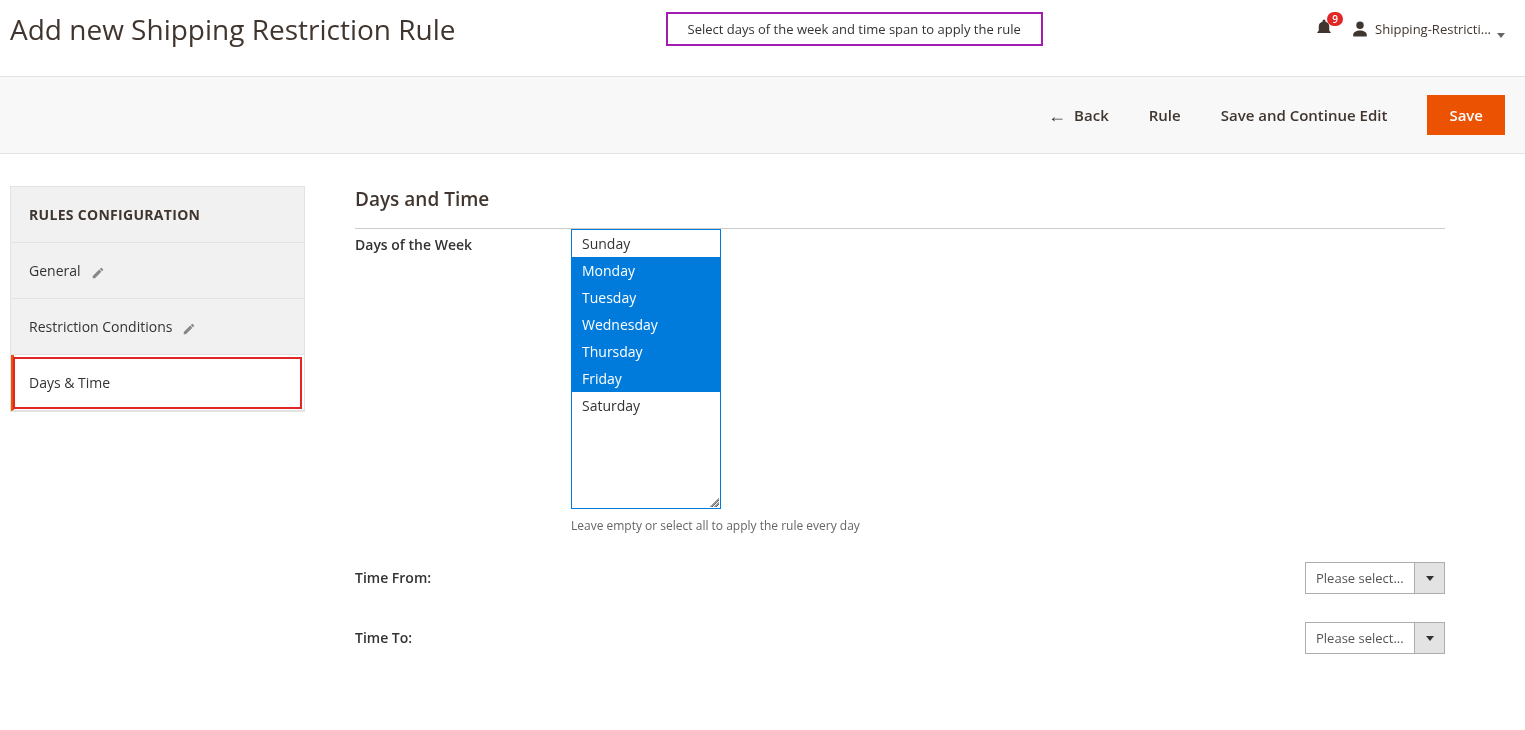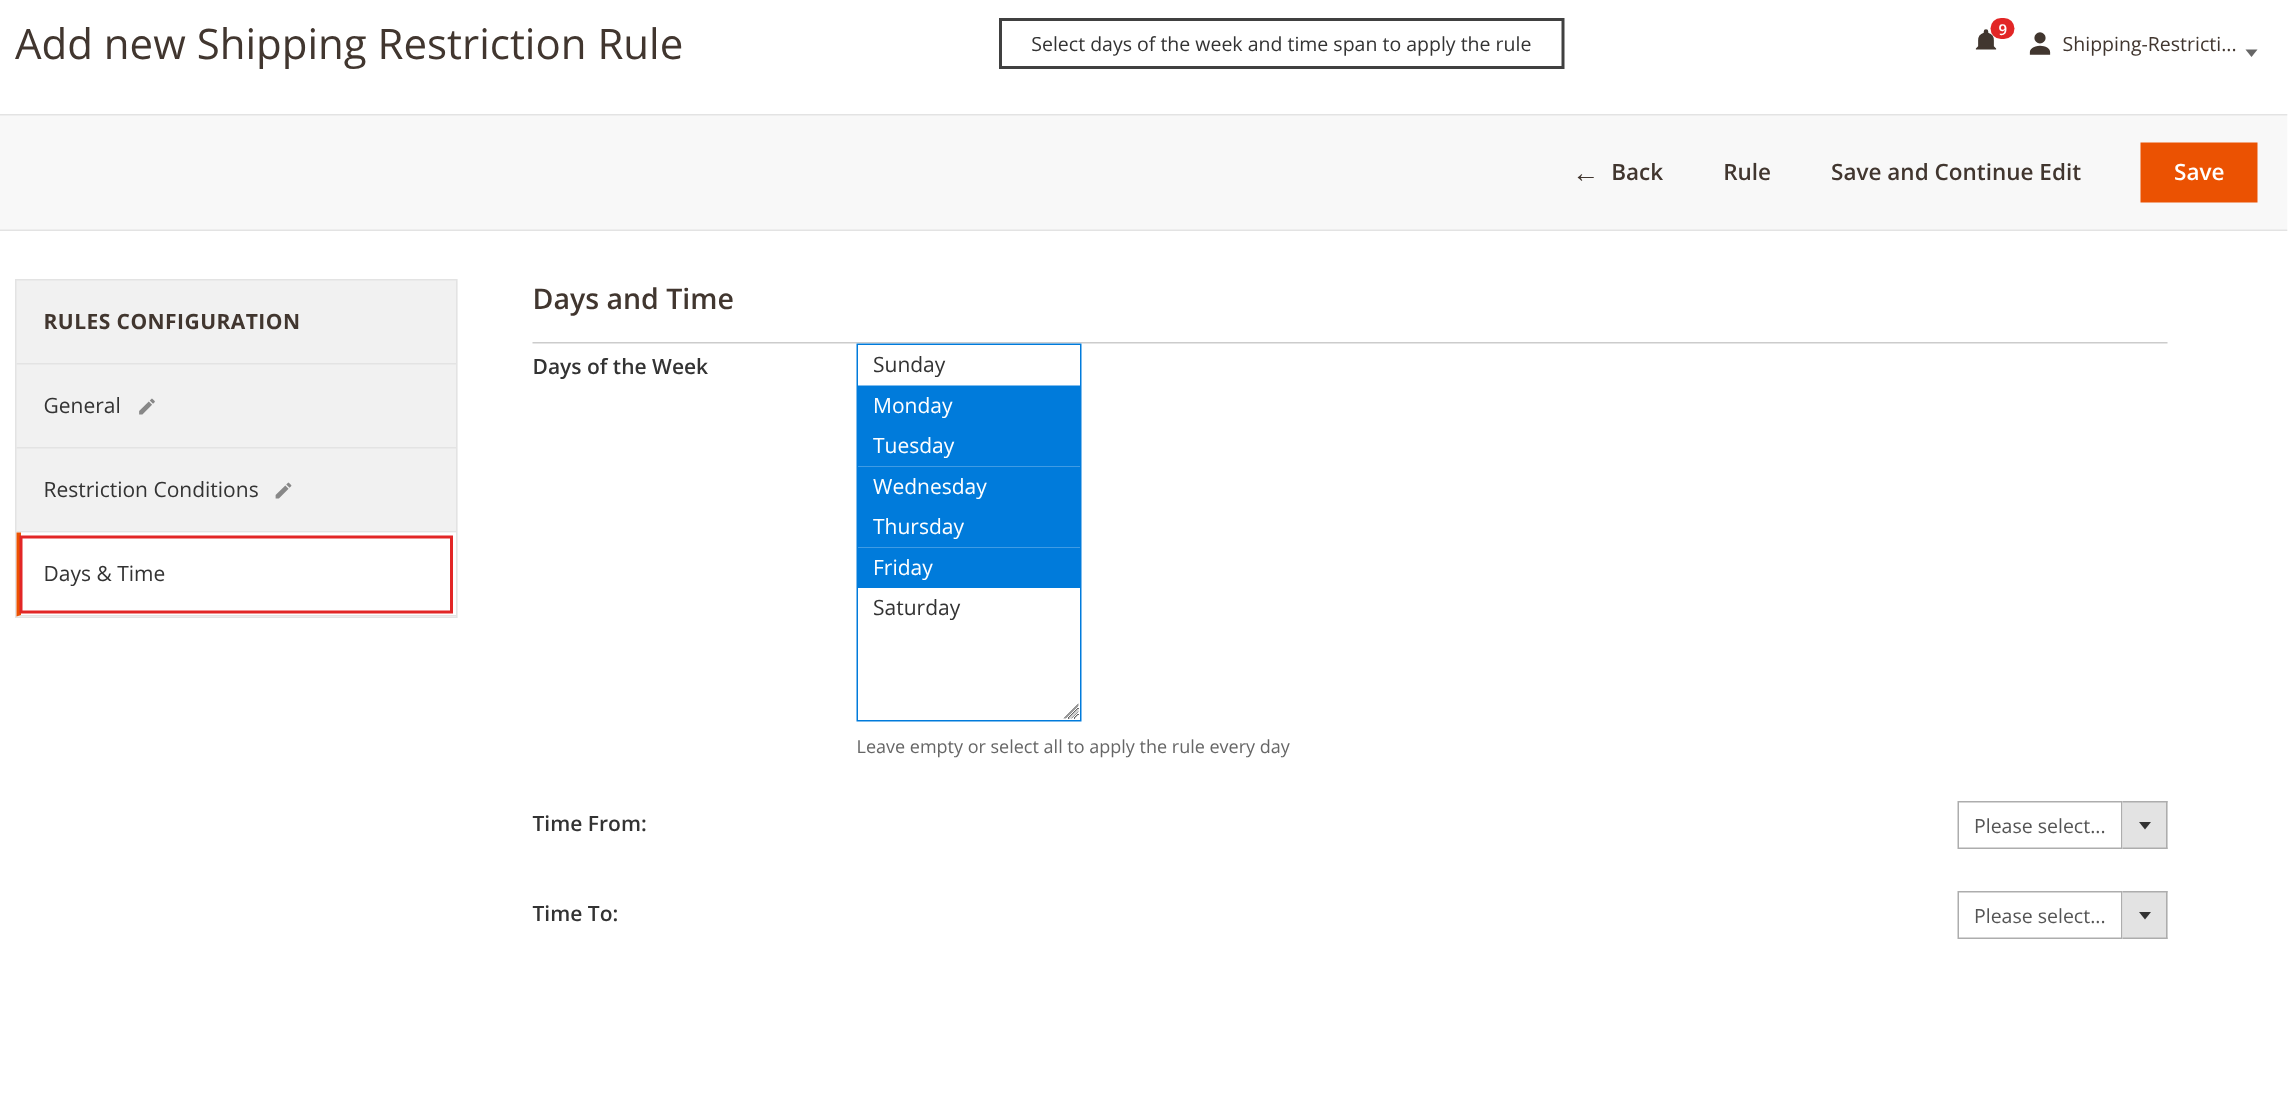--- a/index.html
+++ b/index.html
@@ -1,43 +1,43 @@
 <!DOCTYPE html>
 <html><head>
 <meta charset="utf-8">
 <style>
 * { box-sizing: border-box; margin: 0; padding: 0; }
 body { font-family: 'Open Sans', -apple-system, BlinkMacSystemFont, 'Segoe UI', Helvetica, Arial, sans-serif; color: #333; background: #fff; font-size: 14px; }
 .header { display: flex; align-items: center; padding: 10px 20px 10px 10px; }
 .page-title { font-size: 28px; font-weight: 400; color: #41362f; }
-.callout-box { border: 2px solid #404040; padding: 6px 20px; font-size: 13px; color: #333; margin-left: 210px; line-height: 1.4; }
+.callout-box { border: 2px solid #a21caf; padding: 6px 20px; font-size: 13px; color: #333; margin-left: 210px; line-height: 1.4; }
 .header-right { margin-left: auto; display: flex; align-items: center; gap: 18px; }
 .notif-wrap { position: relative; }
 .notif-icon { width: 18px; height: 18px; fill: #41362f; }
 .notif-badge { position: absolute; top: -6px; right: -10px; background: #e22626; color: #fff; font-size: 10px; font-weight: 600; border-radius: 9px; padding: 1px 5px; line-height: 1.2; }
 .user-area { display: flex; align-items: flex-end; gap: 6px; cursor: pointer; }
 .user-icon { width: 18px; height: 18px; fill: #41362f; }
 .user-name { font-size: 13px; color: #41362f; max-width: 130px; overflow: hidden; text-overflow: ellipsis; white-space: nowrap; }
 .caret-down { width: 0; height: 0; border-left: 4px solid transparent; border-right: 4px solid transparent; border-top: 5px solid #666; }
 .action-bar { background: #f8f8f8; border-top: 1px solid #e3e3e3; border-bottom: 1px solid #e3e3e3; padding: 18px 20px; margin-top: 18px; display: flex; justify-content: flex-end; align-items: center; gap: 40px; }
 .btn-link { background: none; border: none; font-size: 15px; font-weight: 600; color: #41362f; cursor: pointer; display: flex; align-items: center; gap: 8px; font-family: inherit; }
 .btn-link .arrow-left { font-size: 18px; }
 .btn-save { background: #eb5202; color: #fff; border: none; padding: 10px 22px; font-size: 15px; font-weight: 600; cursor: pointer; font-family: inherit; }
 .content-wrap { display: flex; padding: 32px 10px 20px 10px; gap: 50px; align-items: flex-start; }
 .sidebar { width: 295px; background: #f1f1f1; border: 1px solid #e3e3e3; flex-shrink: 0; }
 .sidebar-title { font-size: 14px; font-weight: 700; letter-spacing: 0.3px; padding: 18px 18px; border-bottom: 1px solid #e3e3e3; color: #41362f; }
-.sidebar-item { display: flex; align-items: center; gap: 10px; padding: 18px 18px; font-size: 14px; color: #333; cursor: pointer; border-bottom: 1px solid #e3e3e3; }
+.sidebar-item { display: flex; align-items: flex-end; gap: 10px; padding: 18px 18px; font-size: 14px; color: #333; cursor: pointer; border-bottom: 1px solid #e3e3e3; }
 .sidebar-item.active { background: #fff; border-left: 3px solid #eb5202; padding-left: 15px; outline: 2px solid #e22626; outline-offset: -4px; font-weight: 400; }
 .pencil-icon { width: 14px; height: 14px; fill: #888; }
 .main { flex: 1; max-width: 1090px; }
 .section-heading { font-size: 19px; font-weight: 600; color: #41362f; padding-bottom: 16px; border-bottom: 1px solid #ccc; }
 .form-row { display: flex; align-items: flex-start; margin-bottom: 28px; }
 .form-label { width: 216px; padding-right: 30px; font-size: 14px; font-weight: 600; color: #333; padding-top: 6px; }
 .form-control { flex: 1; }
-.multiselect { width: 150px; height: 252px; border: 1px solid #007bdb; background: #fff; overflow: hidden; resize: both; position: relative; }
+.multiselect { width: 150px; height: 280px; border: 1px solid #007bdb; background: #fff; overflow: hidden; resize: both; position: relative; }
 .multiselect-option { padding: 4px 10px; font-size: 14px; cursor: pointer; }
 .multiselect-option.selected { background: #007bdb; color: #fff; }
 .form-hint { font-size: 12px; color: #666; margin-top: 8px; }
 .select-wrap { display: flex; justify-content: flex-end; }
 .select-box { border: 1px solid #adadad; padding: 6px 10px; font-size: 13px; color: #555; min-width: 110px; background: #fff; }
 .select-btn { border: 1px solid #adadad; border-left: none; background: #e3e3e3; width: 30px; display: flex; align-items: center; justify-content: center; cursor: pointer; }
 .select-btn .caret-down { border-top-color: #333; }
 .resize-handle { position: absolute; bottom: 1px; right: 1px; width: 10px; height: 10px; background: linear-gradient(135deg, transparent 0%, transparent 50%, #999 50%, #999 60%, transparent 60%, transparent 70%, #999 70%, #999 80%, transparent 80%); }
 </style>
 </head>

